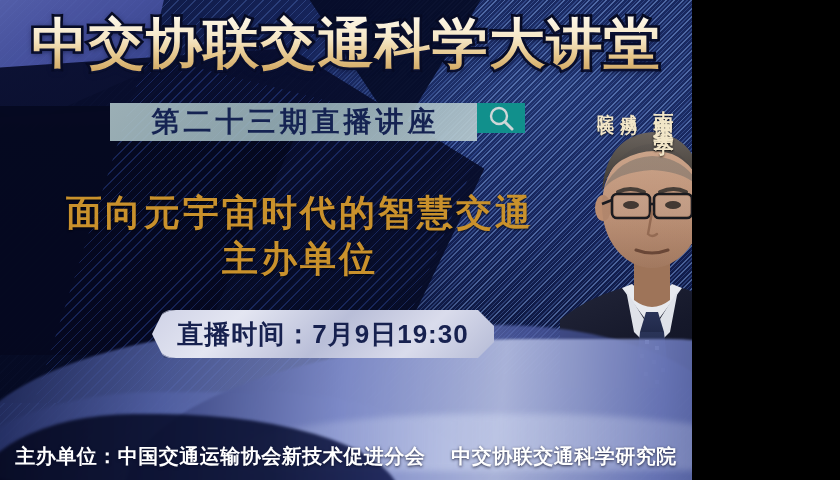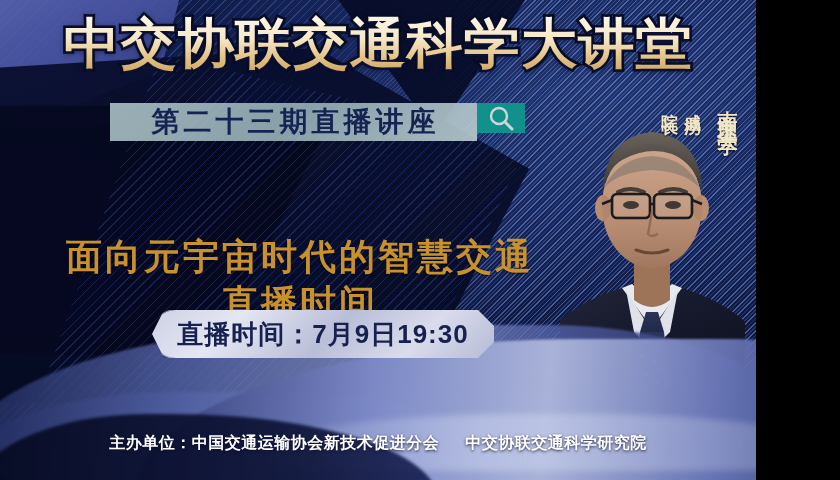--- a/index.html
+++ b/index.html
@@ -1,20 +1,20 @@
 <!DOCTYPE html>
 <html><head>
 <meta charset="utf-8">
 <style>
   html,body{margin:0;padding:0;background:#000;}
   body{font-family:"Liberation Sans","DejaVu Sans",sans-serif;}
 
   .poster{
     position:relative;
-    width:756px;height:480px;
+    width:692px;height:480px;
     overflow:hidden;
     background:#0a0f33;
   }
 
   
   .bg-base{
     position:absolute;inset:0;
     background:
       radial-gradient(120% 90% at 78% 18%, #20336e 0%, #16245a 32%, #0d1740 58%, #070c28 100%),
       linear-gradient(135deg,#1b2a63 0%, #101b48 40%, #070c26 100%);
@@ -166,21 +166,20 @@
   .subbar-icon svg{display:block;}
 
   
   .lecture{
     position:absolute;left:40px;top:190px;width:520px;
     text-align:center;
     color:#c9912c;
     font-size:36px;font-weight:bold;line-height:1.28;
     letter-spacing:3px;
     text-shadow:0 1px 2px rgba(0,0,0,.65);
-    margin-top:44px;
   }
   .lecture-l2{display:block;}
 
   
   .timepill{
     position:absolute;left:152px;top:310px;
     width:342px;height:48px;
     display:flex;align-items:center;justify-content:center;
     color:#17214f;font-size:26px;font-weight:bold;letter-spacing:1px;
     background:linear-gradient(135deg,#cfd2e6 0%, #e4e6f2 24%, #b9bed8 52%, #dadcec 76%, #b5bbd6 100%);
@@ -212,23 +211,23 @@
 
   
   .portrait{
     position:absolute;left:560px;top:88px;width:185px;height:300px;
     overflow:hidden;
   }
   .portrait svg{display:block;}
 
   
   .footer{
-    position:absolute;left:0;right:0;bottom:26px;
+    position:absolute;left:0;right:0;bottom:10px;
     text-align:center;
-    color:#ffffff;font-size:16px;font-weight:bold;letter-spacing:.5px;
+    color:#ffffff;font-size:20px;font-weight:bold;letter-spacing:.5px;
     text-shadow:0 1px 3px rgba(10,14,40,.85);
   }
   .footer .gap{display:inline-block;width:26px;}
 </style>
 </head>
 <body>
 
 <div class="poster">
 
   <div class="bg-base"></div>
@@ -335,21 +334,21 @@
     <div class="subbar-icon">
       <svg width="30" height="30" viewBox="0 0 30 30" aria-hidden="true">
         <circle cx="13" cy="13" r="8" fill="none" stroke="#cfd6d8" stroke-width="2.4"></circle>
         <line x1="19" y1="19" x2="26" y2="26" stroke="#cfd6d8" stroke-width="3" stroke-linecap="round"></line>
       </svg>
     </div>
   </div>
 
   <div class="lecture">
     <span>面向元宇宙时代的智慧交通</span>
-    <span class="lecture-l2">直播时间</span>
+    <span class="lecture-l2">主办单位</span>
   </div>
 
   <div class="timepill">直播时间：7月9日19:30</div>
 
   <div class="vtext vtext-org">南京理工大学</div>
   <div class="vtext vtext-person">
     <span class="nm">戚湧</span>
     <span>院长</span>
   </div>
 

